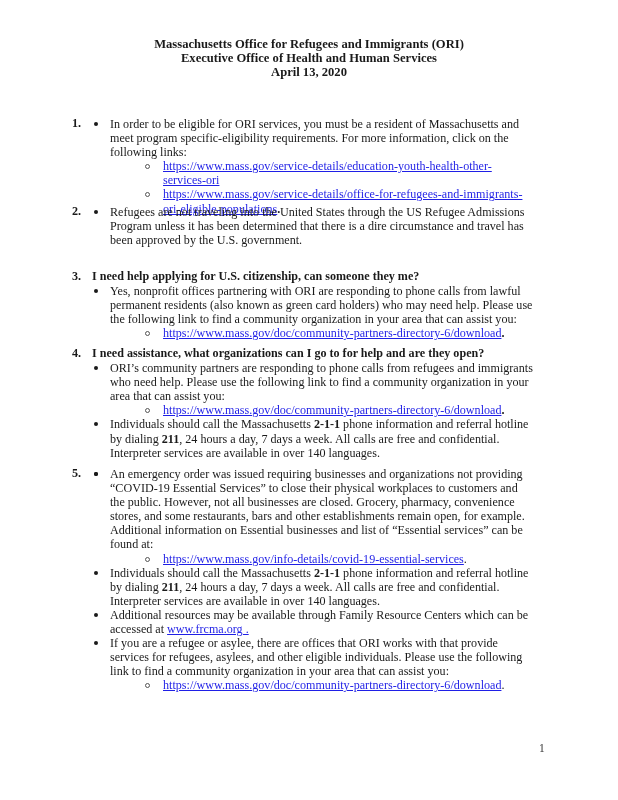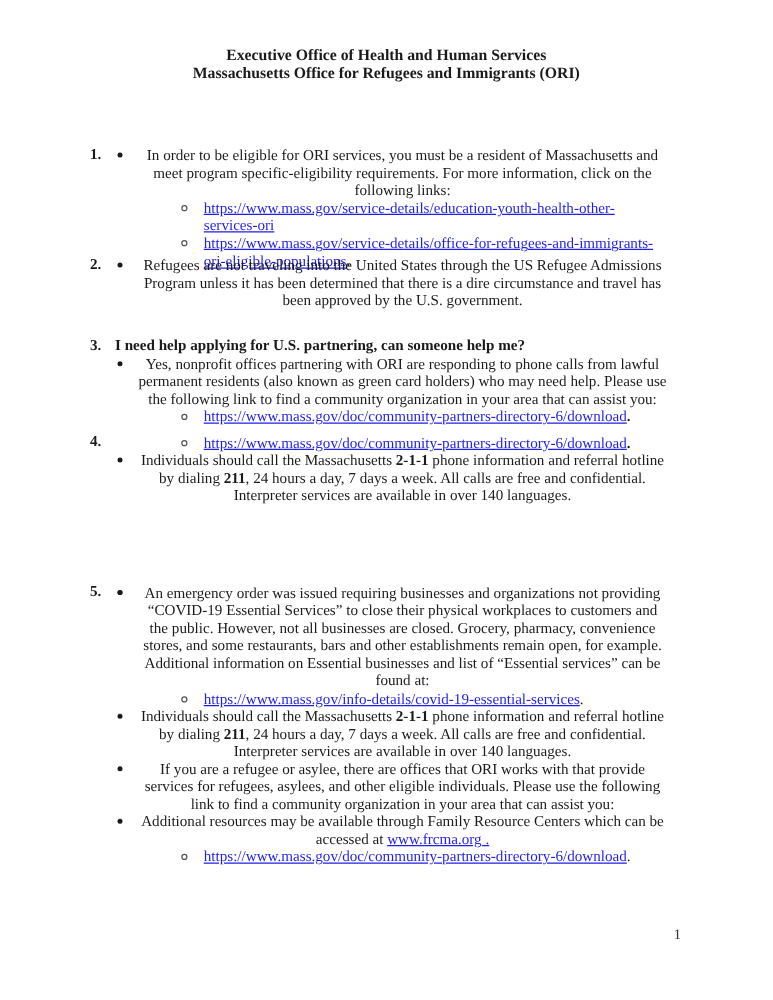--- a/index.html
+++ b/index.html
@@ -8,40 +8,41 @@
     font-family: "Liberation Serif", "DejaVu Serif", serif;
     color: #1a1a1a;
   }
   .header {
     position: absolute; top: 37px; left: 0; width: 618px;
     text-align: center; font-weight: bold; font-size: 12.6px; line-height: 14.2px;
   }
   .faq { position: absolute; left: 72px; width: 462px; font-size: 12.1px; line-height: 14.1px; }
   .q { position: relative; padding-left: 20px; font-weight: bold; margin-bottom: 1px; }
   .q .num { position: absolute; left: 0; top: 0; }
-  .b { position: relative; padding-left: 38px; text-align: center; }
+  .b { position: relative; padding-left: 38px; }
   .b .dot {
     position: absolute; left: 22px; top: 5px; width: 4px; height: 4px;
     background: #1a1a1a; border-radius: 50%;
   }
   .s { position: relative; padding-left: 91px; }
   .s .circ {
     position: absolute; left: 73px; top: 5px; width: 4px; height: 4px;
     border: 1px solid #555; border-radius: 50%; box-sizing: border-box; width:5px; height:5px;
   }
   a { color: #1f1fe6; text-decoration: underline; }
   .strong { font-weight: bold; }
   .pagenum { position: absolute; left: 539px; top: 742px; font-size: 11.5px; color: #333; }
 </style>
 </head>
 <body>
 
 <div class="header">
+  <div>Massachusetts Office for Refugees and Immigrants (ORI)</div>
   <div>Executive Office of Health and Human Services</div>
-  <div>Massachusetts Office for Refugees and Immigrants (ORI)</div>
+  <div>April 13, 2020</div>
 </div>
 
 <div class="faq" style="top:116px;">
   <div class="q">
     <span class="num">1.</span>
   </div>
   <div class="b">
     <span class="dot"></span>
     <span>In order to be eligible for ORI services, you must be a resident of Massachusetts and meet program specific-eligibility requirements.  For more information, click on the following links:</span>
   </div>
@@ -61,35 +62,40 @@
   </div>
   <div class="b">
     <span class="dot"></span>
     <span>Refugees are not traveling into the United States through the US Refugee Admissions Program unless it has been determined that there is a dire circumstance and travel has been approved by the U.S. government.</span>
   </div>
 </div>
 
 <div class="faq" style="top:269px;">
   <div class="q">
     <span class="num">3.</span>
-    <span>I need help applying for U.S. partnering, can someone help me?</span>
+    <span>I need help applying for U.S. citizenship, can someone they me?</span>
   </div>
   <div class="b">
     <span class="dot"></span>
     <span>Yes, nonprofit offices partnering with ORI are responding to phone calls from lawful permanent residents (also known as green card holders) who may need help. Please use the following link to find a community organization in your area that can assist you:</span>
   </div>
   <div class="s">
     <span class="circ"></span>
     <a>https://www.mass.gov/doc/community-partners-directory-6/download</a><span class="strong">.</span>
   </div>
 </div>
 
 <div class="faq" style="top:346px;">
   <div class="q">
     <span class="num">4.</span>
+    <span>I need assistance, what organizations can I go to for help and are they open?</span>
+  </div>
+  <div class="b">
+    <span class="dot"></span>
+    <span>ORI’s community partners are responding to phone calls from refugees and immigrants who need help. Please use the following link to find a community organization in your area that can assist you:</span>
   </div>
   <div class="s">
     <span class="circ"></span>
     <a>https://www.mass.gov/doc/community-partners-directory-6/download</a><span class="strong">.</span>
   </div>
   <div class="b">
     <span class="dot"></span>
     <span>Individuals should call the Massachusetts </span><span class="strong">2-1-1</span><span> phone information and referral hotline by dialing </span><span class="strong">211</span><span>, 24 hours a day, 7 days a week.  All calls are free and confidential.  Interpreter services are available in over 140 languages.</span>
   </div>
 </div>
@@ -108,25 +114,25 @@
   <div class="s">
     <span class="circ"></span>
     <a>https://www.mass.gov/info-details/covid-19-essential-services</a><span>.</span>
   </div>
   <div class="b">
     <span class="dot"></span>
     <span>Individuals should call the Massachusetts </span><span class="strong">2-1-1</span><span> phone information and referral hotline by dialing </span><span class="strong">211</span><span>, 24 hours a day, 7 days a week.  All calls are free and confidential.  Interpreter services are available in over 140 languages.</span>
   </div>
   <div class="b">
     <span class="dot"></span>
-    <span>If you are a refugee or asylee, there are offices that ORI works with that provide services for refugees, asylees, and other eligible individuals. Please use the following link to find a community organization in your area that can assist you:</span>
+    <span>Additional resources may be available through Family Resource Centers which can be accessed at </span><a>www.frcma.org .</a>
   </div>
   <div class="b">
     <span class="dot"></span>
-    <span>Additional resources may be available through Family Resource Centers which can be accessed at </span><a>www.frcma.org .</a>
+    <span>If you are a refugee or asylee, there are offices that ORI works with that provide services for refugees, asylees, and other eligible individuals. Please use the following link to find a community organization in your area that can assist you:</span>
   </div>
   <div class="s">
     <span class="circ"></span>
     <a>https://www.mass.gov/doc/community-partners-directory-6/download</a><span>.</span>
   </div>
 </div>
 
 <div class="pagenum">1</div>
 
 </body></html>

